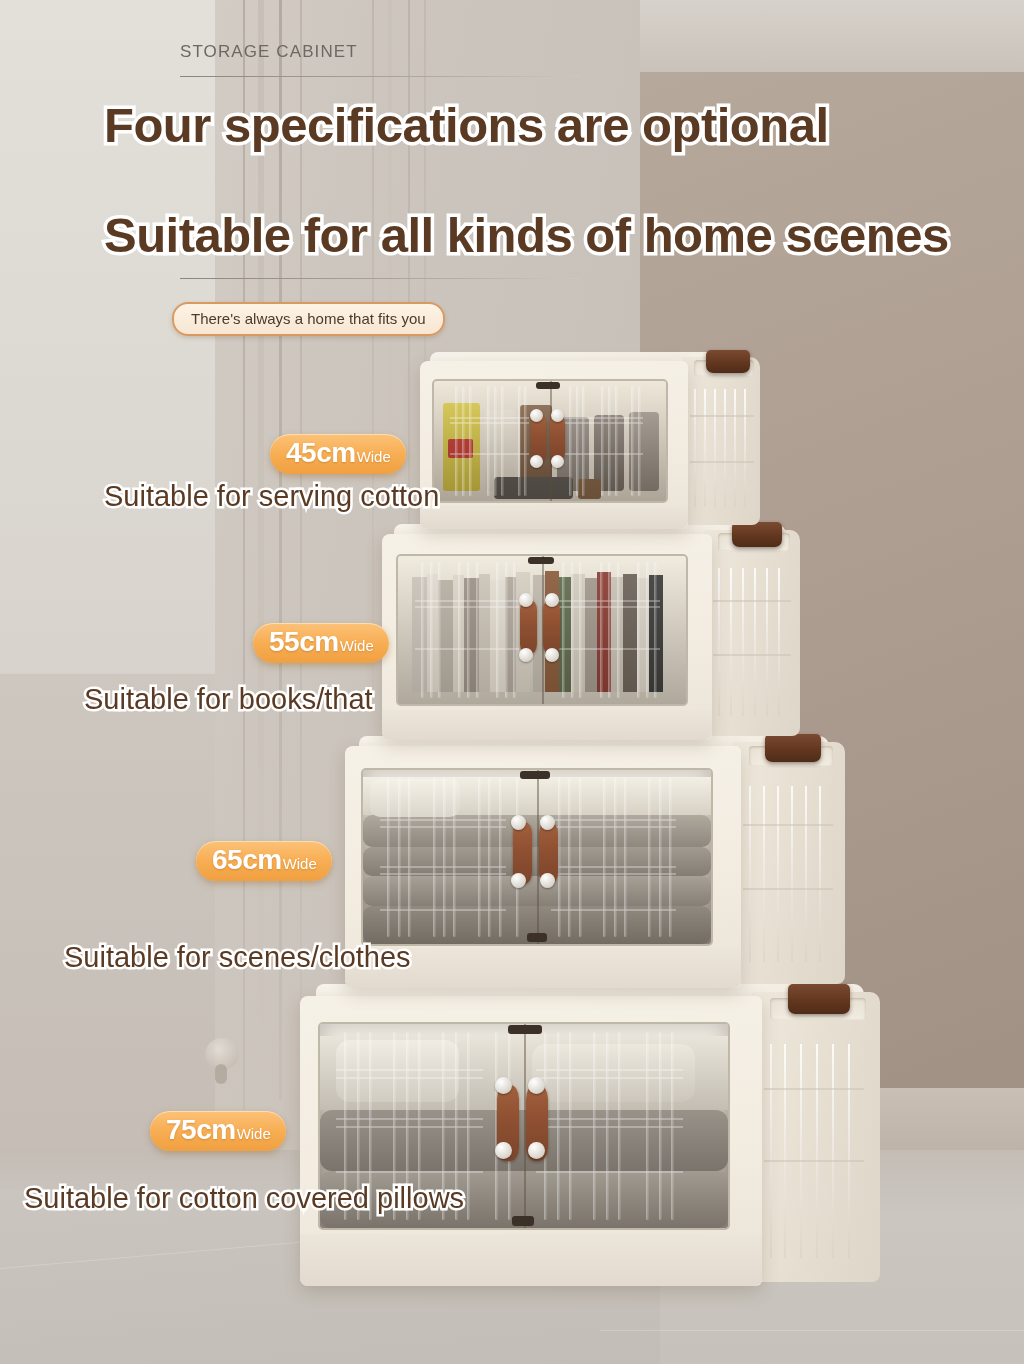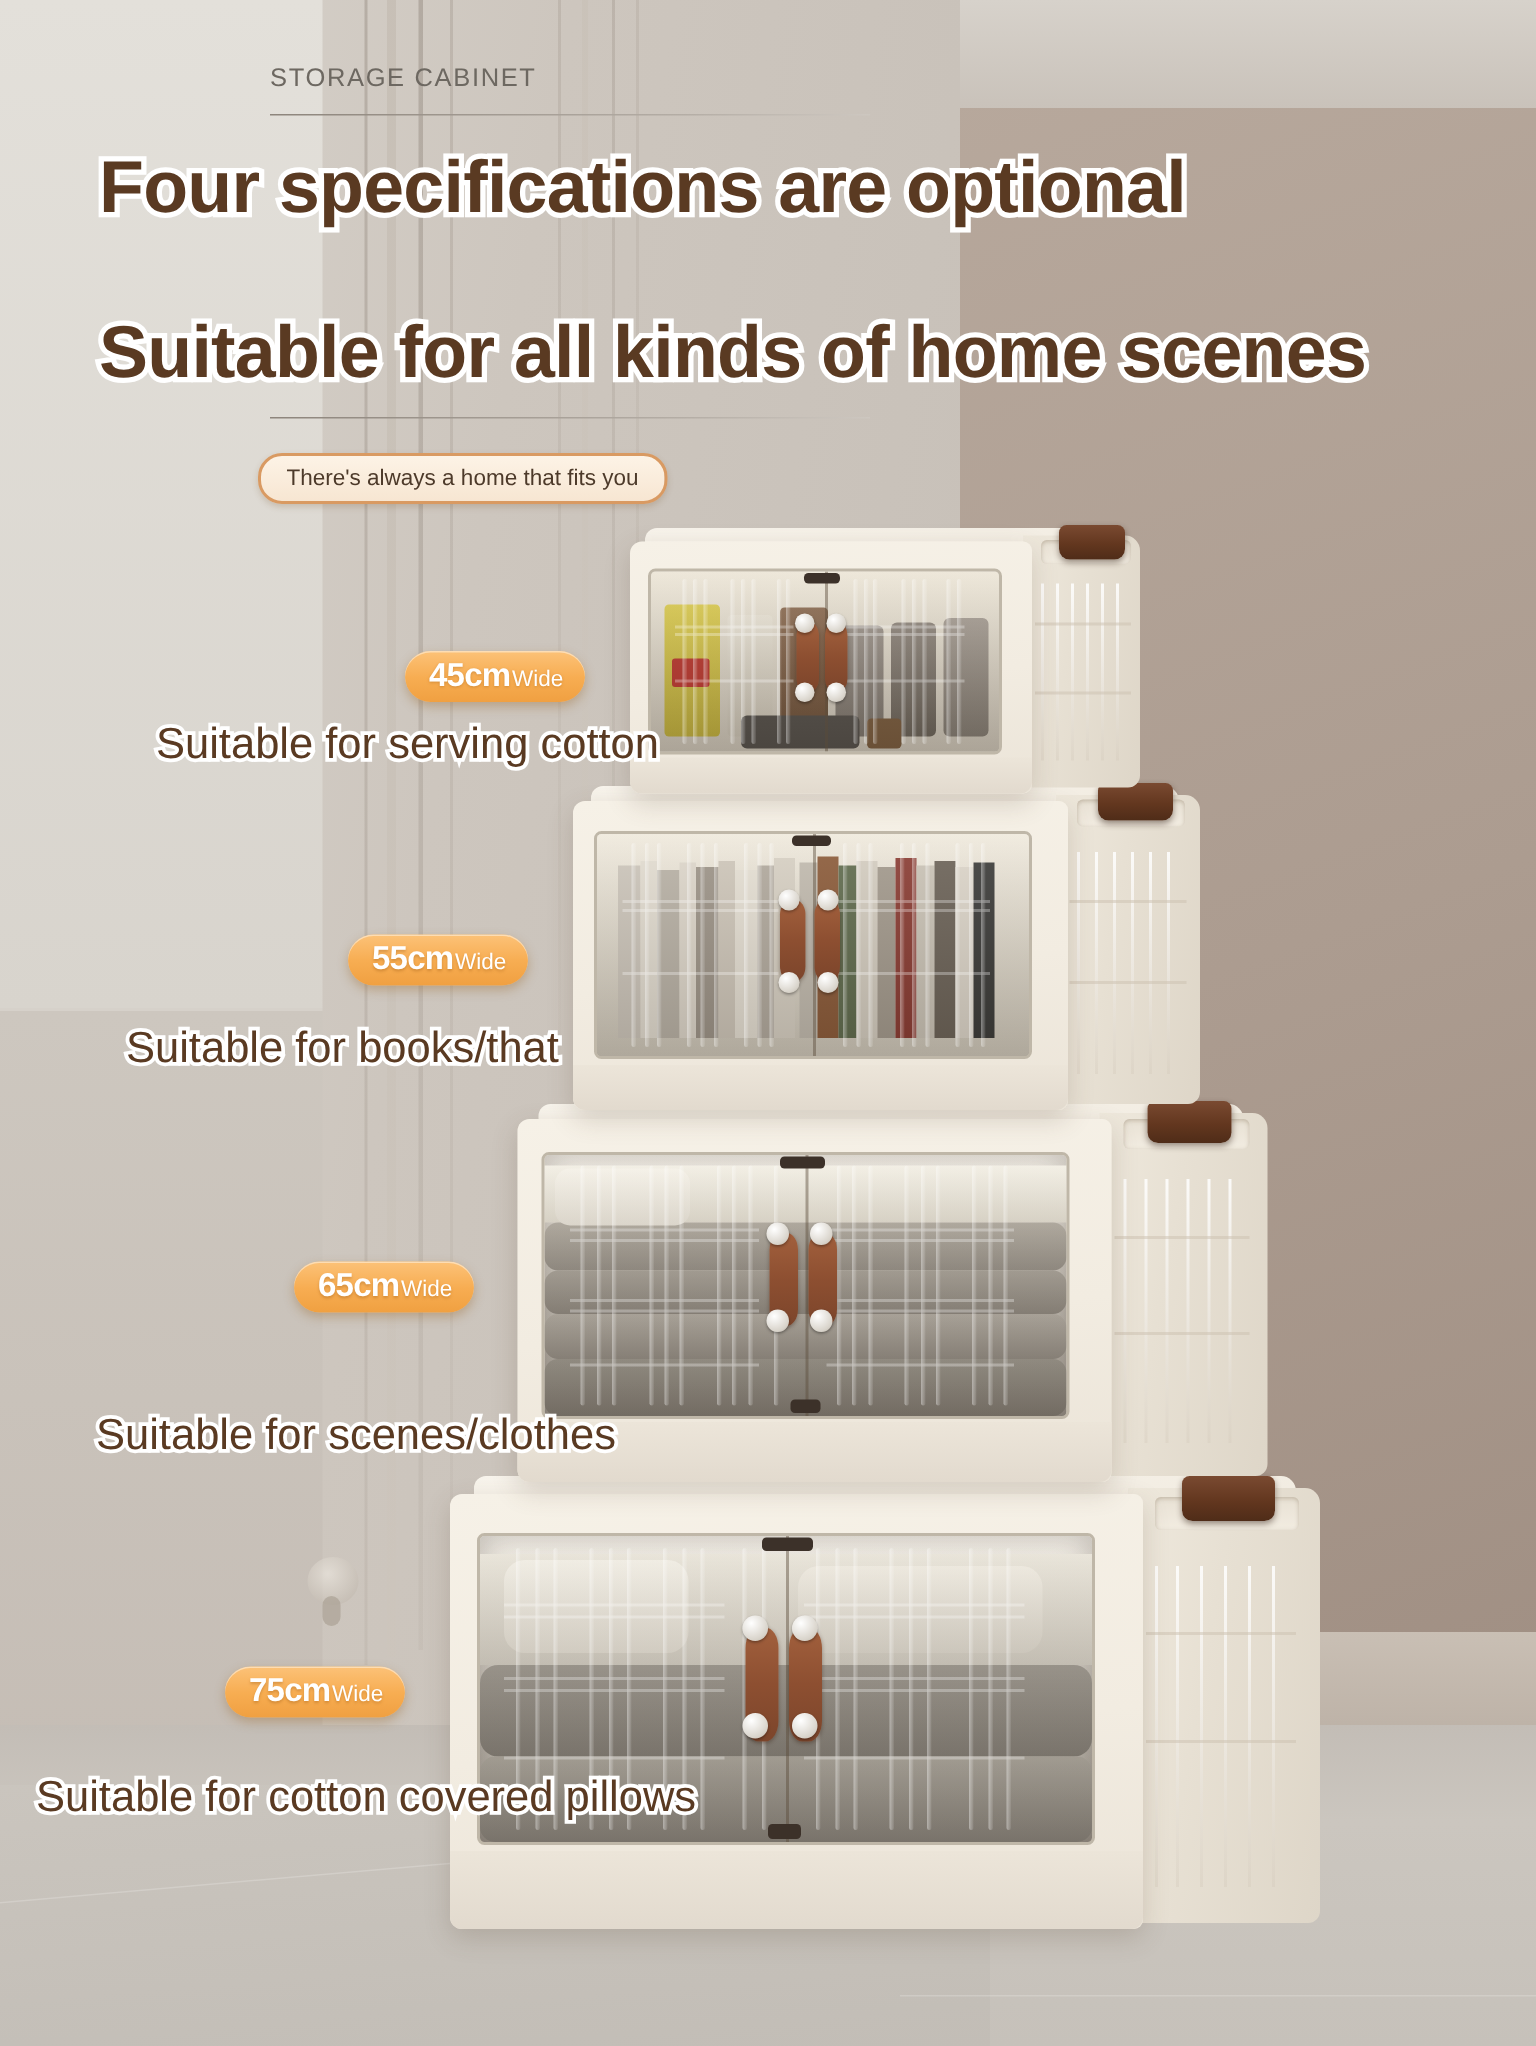--- a/index.html
+++ b/index.html
@@ -64,20 +64,21 @@
     background:linear-gradient(90deg,#8d857c 0%,#b5aea6 70%,#cdc7c0 100%);
   }
   .headline {
     position:absolute;
     font-weight:bold; color:#5a3a22;
     font-family:"Liberation Sans", sans-serif;
     white-space:nowrap;
     -webkit-text-stroke:7px #ffffff;
     paint-order:stroke fill;
     letter-spacing:-0.5px;
+    margin-left:38px;
   }
   .headline.l1 { left:66px; top:97px; font-size:49px; }
   .headline.l2 { left:66px; top:207px; font-size:49px; }
   .rule-mid {
     position:absolute; left:180px; top:278px; width:400px; height:1px;
     background:linear-gradient(90deg,#8d857c 0%,#b5aea6 70%,#cdc7c0 100%);
   }
 
   
   .tagline {
@@ -98,21 +99,21 @@
     border-radius:22px;
     background:linear-gradient(180deg,#fcc278 0%,#f7ad52 52%,#f0a041 100%);
     box-shadow:0 3px 7px rgba(150,95,30,.35), inset 0 1px 0 rgba(255,255,255,.45);
     color:#ffffff;
     padding:5px 15px 7px 16px;
     white-space:nowrap;
     line-height:1;
     display:flex; align-items:baseline;
   }
   .badge .num {
-    font-size:22px; font-weight:bold; letter-spacing:-0.5px;
+    font-size:28px; font-weight:bold; letter-spacing:-0.5px;
     text-shadow:0 1px 2px rgba(160,95,25,.40);
   }
   .badge .wide {
     font-size:15px; font-weight:normal; margin-left:1px;
     text-shadow:0 1px 2px rgba(160,95,25,.40);
   }
 
   
   .caption {
     position:absolute;
@@ -542,21 +543,21 @@
     <div class="base-lip" style="height:24px;"></div>
   </div>
 </div>
 
 <div class="badge" style="left:270px;top:434px;">
   <span class="num">45cm</span>
   <span class="wide">Wide</span>
 </div>
 <div class="caption" style="left:104px;top:480px;">Suitable for serving cotton</div>
 
-<div class="badge" style="left:232px;top:623px;">
+<div class="badge" style="left:253px;top:623px;">
   <span class="num">55cm</span>
   <span class="wide">Wide</span>
 </div>
 <div class="caption" style="left:84px;top:683px;">Suitable for books/that</div>
 
 <div class="badge" style="left:196px;top:841px;">
   <span class="num">65cm</span>
   <span class="wide">Wide</span>
 </div>
 <div class="caption" style="left:64px;top:941px;">Suitable for scenes/clothes</div>

